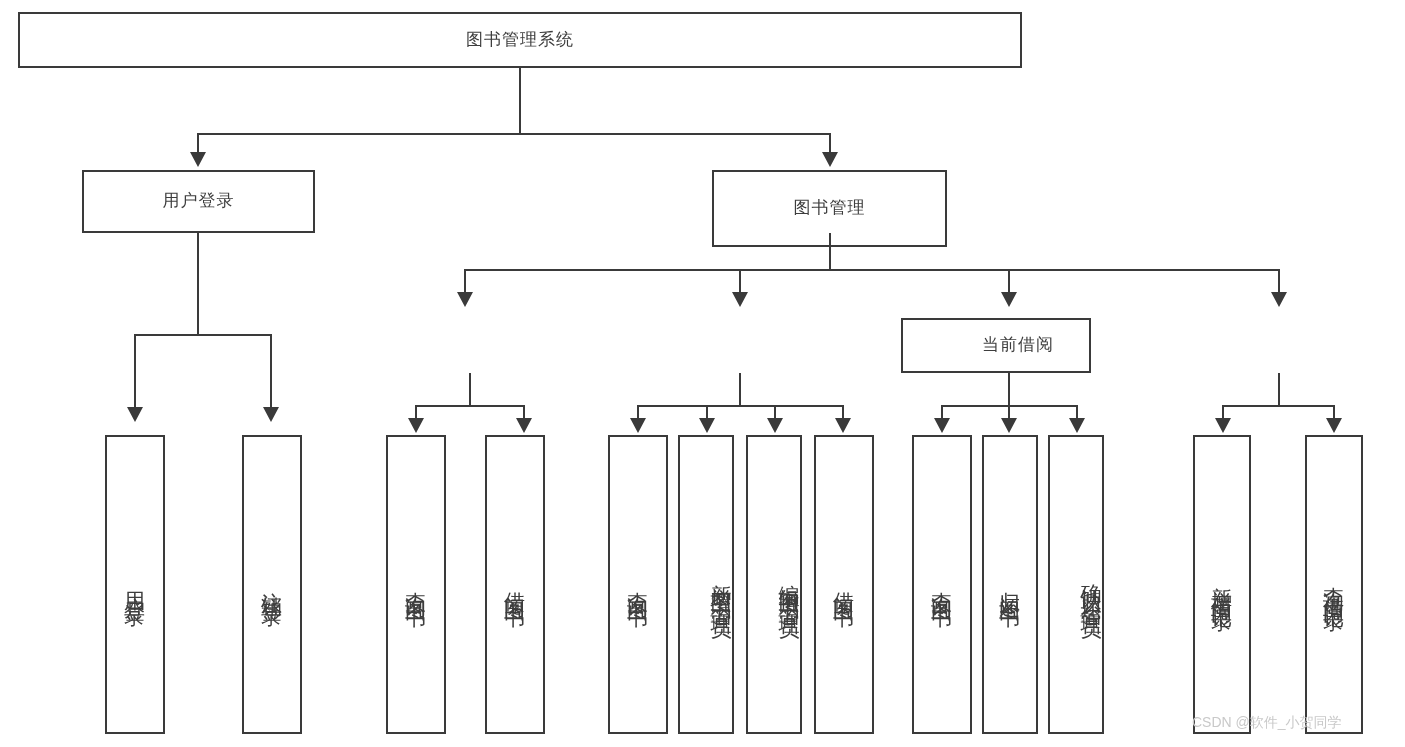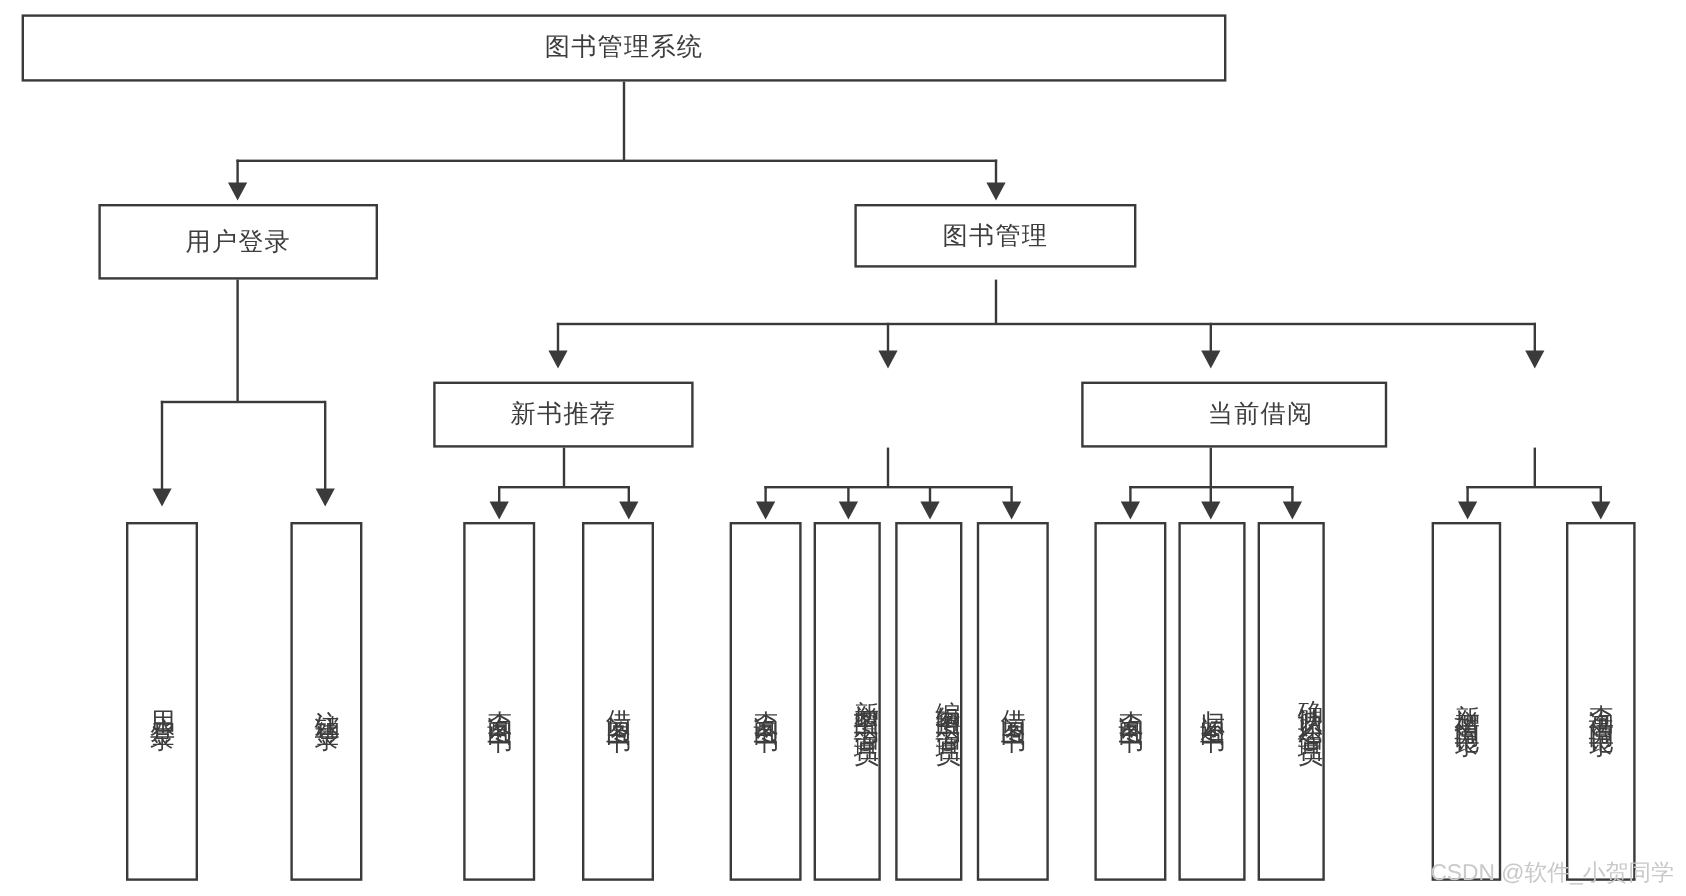--- a/index.html
+++ b/index.html
@@ -23,21 +23,21 @@
     box-sizing: border-box;
     border: 2px solid #3a3a3a;
     background: #ffffff;
     display: flex;
     align-items: center;
     justify-content: center;
     color: #3d3d3d;
     letter-spacing: 1px;
   }
   .node.h {
-    font-size: 21px;
+    font-size: 17px;
     line-height: 1.2;
   }
   .node.v {
     writing-mode: vertical-rl;
     text-orientation: upright;
     align-items: flex-start;
     justify-content: center;
     font-size: 21px;
     line-height: 1.0;
     padding-top: 10px;
@@ -63,21 +63,21 @@
     width: 0;
     height: 0;
     border-left: 8px solid transparent;
     border-right: 8px solid transparent;
     border-top: 15px solid #3a3a3a;
   }
   
   .watermark {
     position: absolute;
     color: #c9c9c9;
-    font-size: 19px;
+    font-size: 14px;
     white-space: nowrap;
     pointer-events: none;
   }
 </style>
 </head>
 <body>
 
 <div id="canvas">
 
   <div class="node h" style="left:18px; top:12px; width:1004px; height:56px;">
@@ -91,21 +91,21 @@
   <div class="vline" style="left:197px; top:133px; width:2px; height:20px;"></div>
   <div class="arrow" style="left:190px; top:152px;"></div>
 
   <div class="vline" style="left:829px; top:133px; width:2px; height:20px;"></div>
   <div class="arrow" style="left:822px; top:152px;"></div>
 
   <div class="node h" style="left:82px; top:170px; width:233px; height:63px;">
     <span>用户登录</span>
   </div>
 
-  <div class="node h" style="left:712px; top:170px; width:235px; height:53px;">
+  <div class="node h" style="left:712px; top:170px; width:235px; height:77px;">
     <span>图书管理</span>
   </div>
 
   <div class="vline" style="left:197px; top:233px; width:2px; height:102px;"></div>
   <div class="hline" style="left:134px; top:334px; width:137px; height:2px;"></div>
   <div class="vline" style="left:134px; top:334px; width:2px; height:74px;"></div>
   <div class="arrow" style="left:127px; top:407px;"></div>
   <div class="vline" style="left:270px; top:334px; width:2px; height:74px;"></div>
   <div class="arrow" style="left:263px; top:407px;"></div>
 
@@ -117,24 +117,21 @@
 
   <div class="vline" style="left:739px; top:269px; width:2px; height:24px;"></div>
   <div class="arrow" style="left:732px; top:292px;"></div>
 
   <div class="vline" style="left:1008px; top:269px; width:2px; height:24px;"></div>
   <div class="arrow" style="left:1001px; top:292px;"></div>
 
   <div class="vline" style="left:1278px; top:269px; width:2px; height:24px;"></div>
   <div class="arrow" style="left:1271px; top:292px;"></div>
 
-  <div class="node h" style="left:361px; top:318px; width:217px; height:55px;">
-    <span>新书推荐</span>
-  </div>
-  <div class="node h" style="left:901px; top:318px; width:255px; height:55px;padding-left:44px;">
+  <div class="node h" style="left:901px; top:318px; width:190px; height:55px;padding-left:44px;">
     <span>当前借阅</span>
   </div>
 
   <div class="vline" style="left:469px; top:373px; width:2px; height:33px;"></div>
   <div class="hline" style="left:415px; top:405px; width:109px; height:2px;"></div>
   <div class="vline" style="left:415px; top:405px; width:2px; height:14px;"></div>
   <div class="arrow" style="left:408px; top:418px;"></div>
   <div class="vline" style="left:523px; top:405px; width:2px; height:14px;"></div>
   <div class="arrow" style="left:516px; top:418px;"></div>
 

